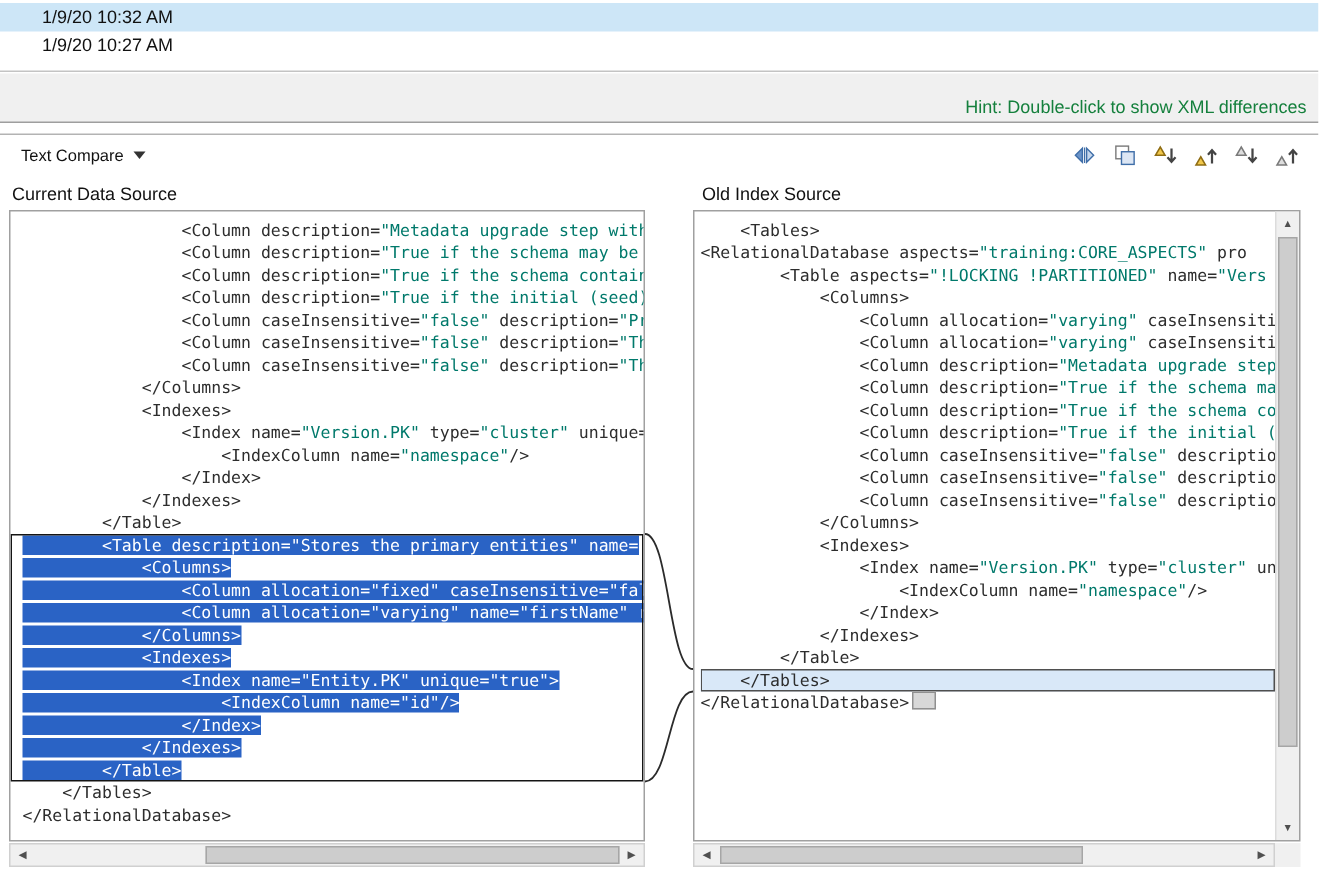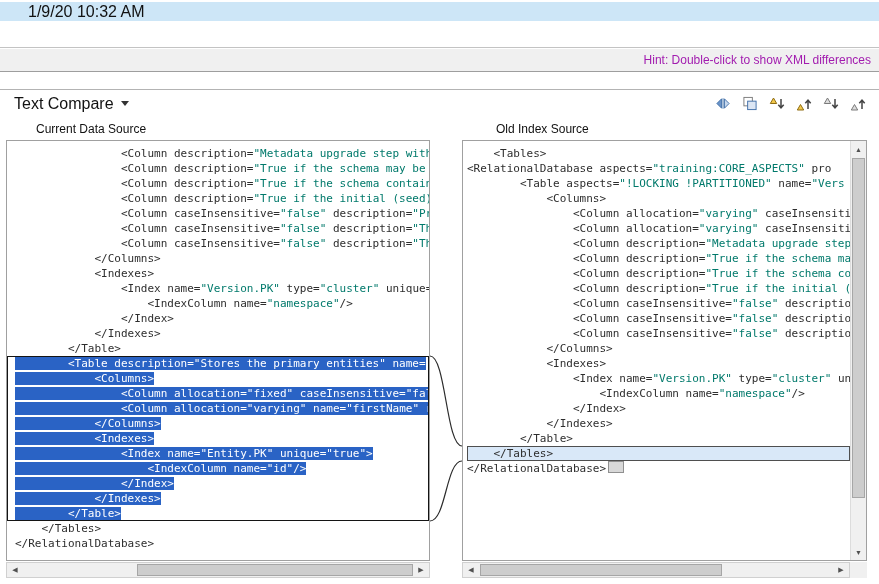--- a/index.html
+++ b/index.html
@@ -2,35 +2,35 @@
 <html style="--selection-blue: #2a63c5; --string-teal: #00796b; --code-text: #2d2d2d; --band-blue: #d9e8f8; --row-selected-blue: #cde6f7;"><head>
 <meta charset="utf-8">
 <style>
   * { margin:0; padding:0; box-sizing:border-box; }
   html,body { background:#fff; }
   body { width:879px; height:584px; font-family:"Liberation Sans","DejaVu Sans",sans-serif; overflow:hidden; }
   .screen { position:relative; width:879px; height:584px; background:#fff; overflow:hidden; }
 
   
   .history { position:absolute; top:0; left:0; right:0; height:48px; padding-top:2px; border-bottom:1px solid #c3c3c3; background:#fff; }
-  .history-row { height:19px; line-height:19px; padding-left:28px; font-size:16px; color:#111; white-space:nowrap; }
+  .history-row { height:19px; line-height:19px; padding-left:28px; font-size:12px; color:#111; white-space:nowrap; }
   .history-row.selected { background:var(--row-selected-blue,#cde6f7); }
 
   
-  .hint-bar { position:absolute; top:49px; left:0; right:0; height:23px; background:#f0f0f0; border-bottom:1px solid #9e9e9e; font-size:12px; color:#a21caf; text-align:right; padding:4px 8px 0 0; }
+  .hint-bar { position:absolute; top:49px; left:0; right:0; height:33px; background:#f0f0f0; border-bottom:1px solid #9e9e9e; font-size:12px; color:#15803d; text-align:right; padding:15px 8px 0 0; }
 
   
   .compare-toolbar { position:absolute; top:89px; left:0; right:0; height:28px; border-top:1px solid #b3b3b3; background:#fff; display:flex; align-items:center; padding:0 8px; }
-  .mode-select { display:flex; align-items:center; gap:7px; font-size:16px; color:#111; padding:4px 6px; cursor:default; }
+  .mode-select { display:flex; align-items:center; gap:7px; font-size:11px; color:#111; padding:4px 6px; cursor:default; }
   .caret { width:0; height:0; border-left:4px solid transparent; border-right:4px solid transparent; border-top:5px solid #333; display:inline-block; }
   .toolbar-icons { margin-left:auto; display:flex; gap:5px; align-items:center; padding-right:2px; }
   .tb-icon { width:22px; height:22px; display:flex; align-items:center; justify-content:center; }
 
   
-  .pane-headers { position:absolute; top:117px; left:0; right:0; height:23px; font-size:12px; color:#111; background:#fff;margin-left:28px; }
+  .pane-headers { position:absolute; top:117px; left:0; right:0; height:23px; font-size:12px; color:#111; background:#fff; }
   .ph-left { position:absolute; left:8px; top:5px; }
   .ph-right { position:absolute; left:468px; top:5px; }
 
   
   .pane { position:absolute; top:140px; height:421px; background:#fff; border:1px solid #a0a0a0; overflow:hidden; }
   .pane.left  { left:6px;   width:424px; }
   .pane.right { left:462px; width:405px; }
   .code { position:absolute; top:0; left:0; right:0; bottom:0; padding-top:5px; font-family:"DejaVu Sans Mono","Liberation Mono",monospace; font-size:11px; }
   .pane.left  .code { padding-left:8px; }
   .pane.right .code { right:16px; padding-left:4px; }
@@ -66,20 +66,21 @@
   .hsb.right .hthumb { left:17px; width:242px; }
   .sb-corner { position:absolute; top:562px; left:850px; width:17px; height:16px; background:#f0f0f0; }
 </style>
 </head>
 <body>
 
 <div class="screen">
 
   <div class="history">
       <div class="history-row selected">1/9/20 10:32 AM</div>
+      <div class="history-row">1/9/20 10:27 AM</div>
     </div>
 
   <div class="hint-bar">
     <span>Hint: Double-click to show XML differences</span>
   </div>
 
   <div class="compare-toolbar">
     <div class="mode-select">
       <span>Text Compare</span>
       <span class="caret"></span>

